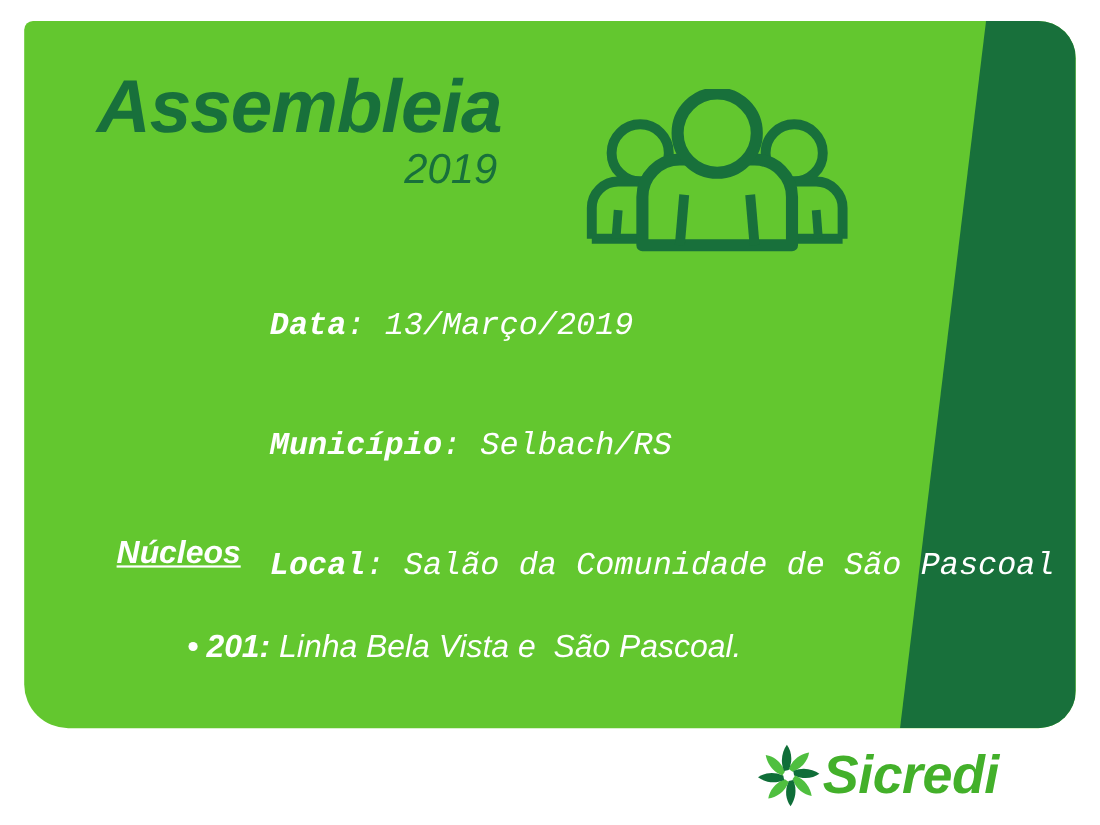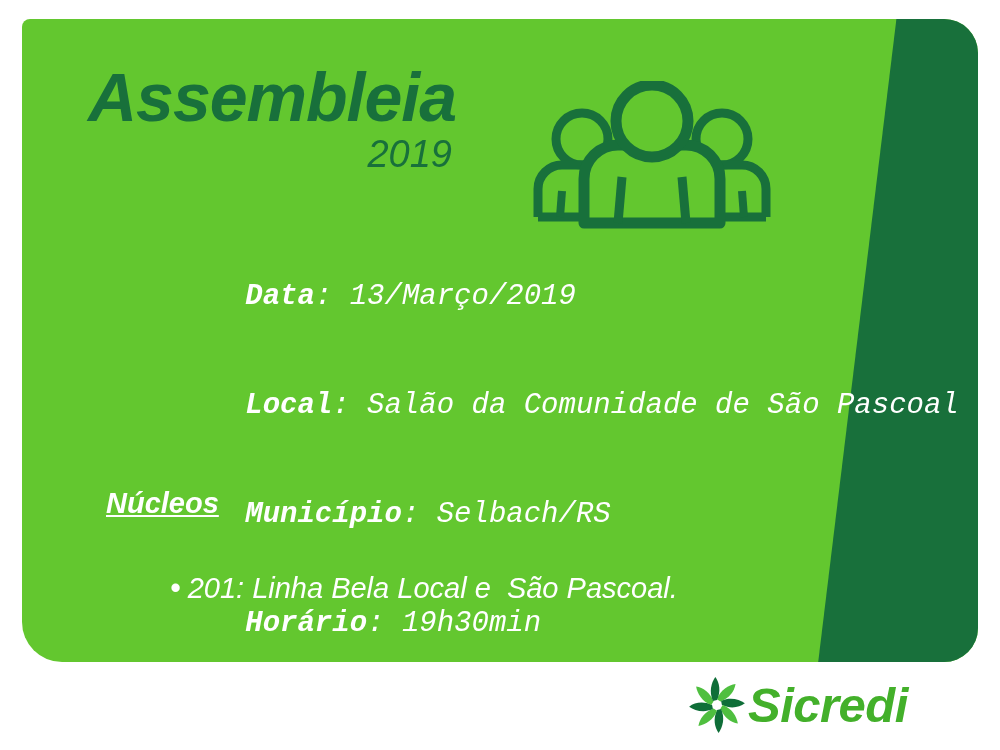--- a/index.html
+++ b/index.html
@@ -137,21 +137,21 @@
     line-height: 1.0;
     margin-bottom: 25px;
     white-space: pre;
   }
   .nucleo-item .bullet {
     font-weight: 700;
     font-style: normal;
     margin-right: 7px;
   }
   .nucleo-item .code {
-    font-weight: 400;
+    font-weight: 700;
   }
   .nucleo-item .desc {
     font-weight: 400;
   }
 
   
   .brand {
     position: absolute;
     left: 686px;
     top: 676px;
@@ -210,39 +210,36 @@
 
     </div>
 
     <div class="details">
 
       <div class="detail-row">
         <span class="lbl">Data</span><span class="val">: </span><span class="val">13/Março/2019</span>
       </div>
 
       <div class="detail-row">
+        <span class="lbl">Município</span><span class="val">: </span><span class="val">Selbach/RS</span>
+      </div>
+
+      <div class="detail-row">
         <span class="lbl">Local</span><span class="val">: </span><span class="val">Salão da Comunidade de São Pascoal</span>
       </div>
 
-      <div class="detail-row">
-        <span class="lbl">Município</span><span class="val">: </span><span class="val">Selbach/RS</span>
-      </div>
-
-      <div class="detail-row">
-        <span class="lbl">Horário</span><span class="val">: </span><span class="val">19h30min</span>
-      </div>
 
     </div>
 
     <div class="nucleos">
 
       <div class="nucleos-heading">Núcleos</div>
 
       <div class="nucleo-item">
-        <span class="bullet">•</span><span class="code">201:</span><span class="desc"> Linha Bela Local e  São Pascoal.</span>
+        <span class="bullet">•</span><span class="code">201:</span><span class="desc"> Linha Bela Vista e  São Pascoal.</span>
       </div>
 
       <div class="nucleo-item">
         
       </div>
 
     </div>
 
   </div>
 

